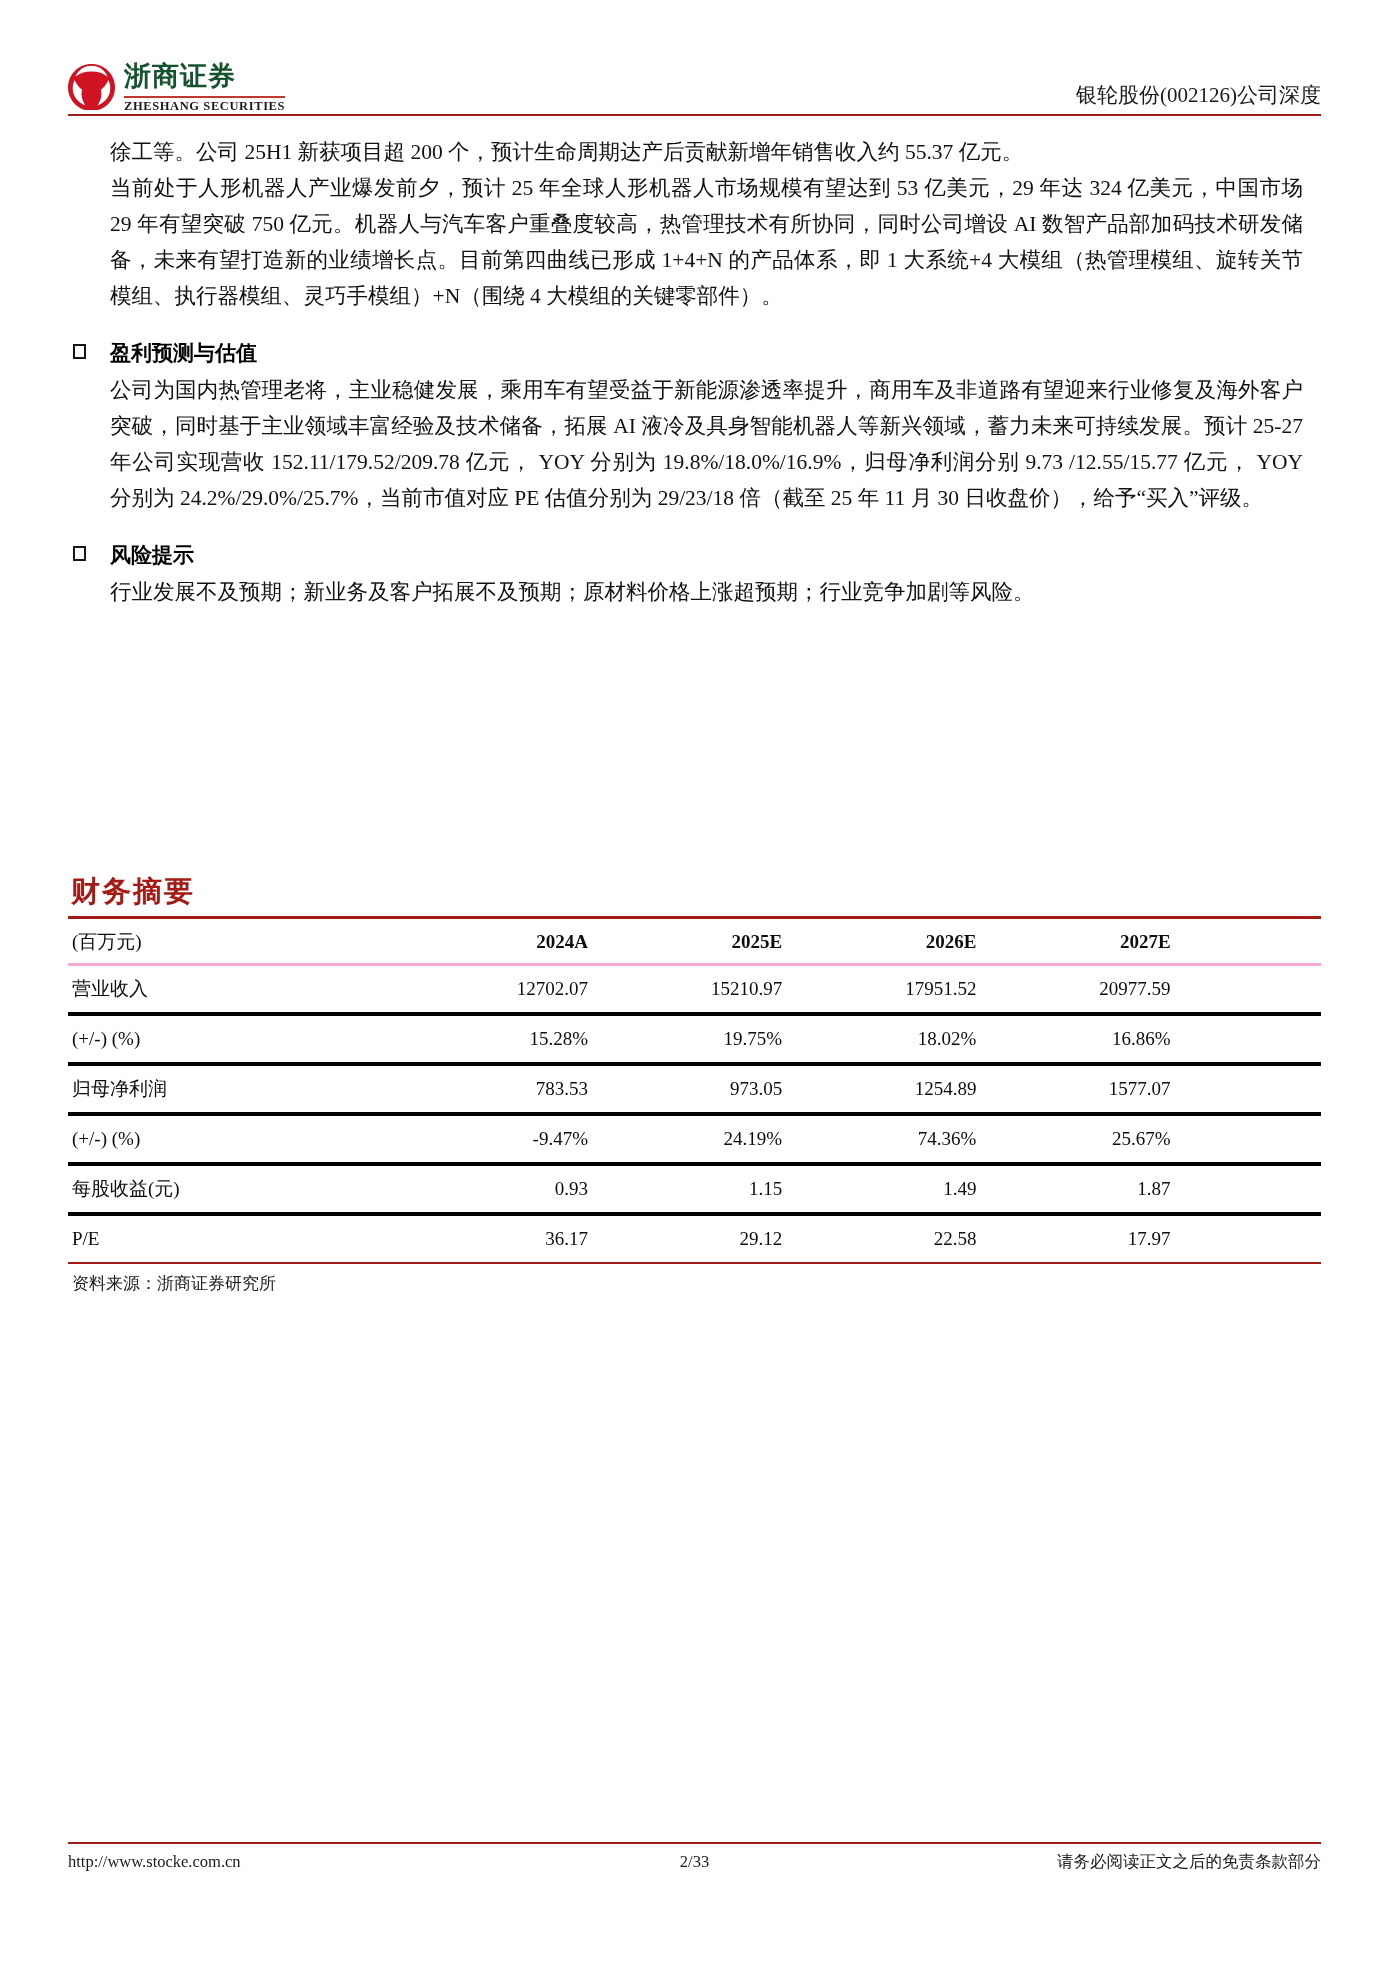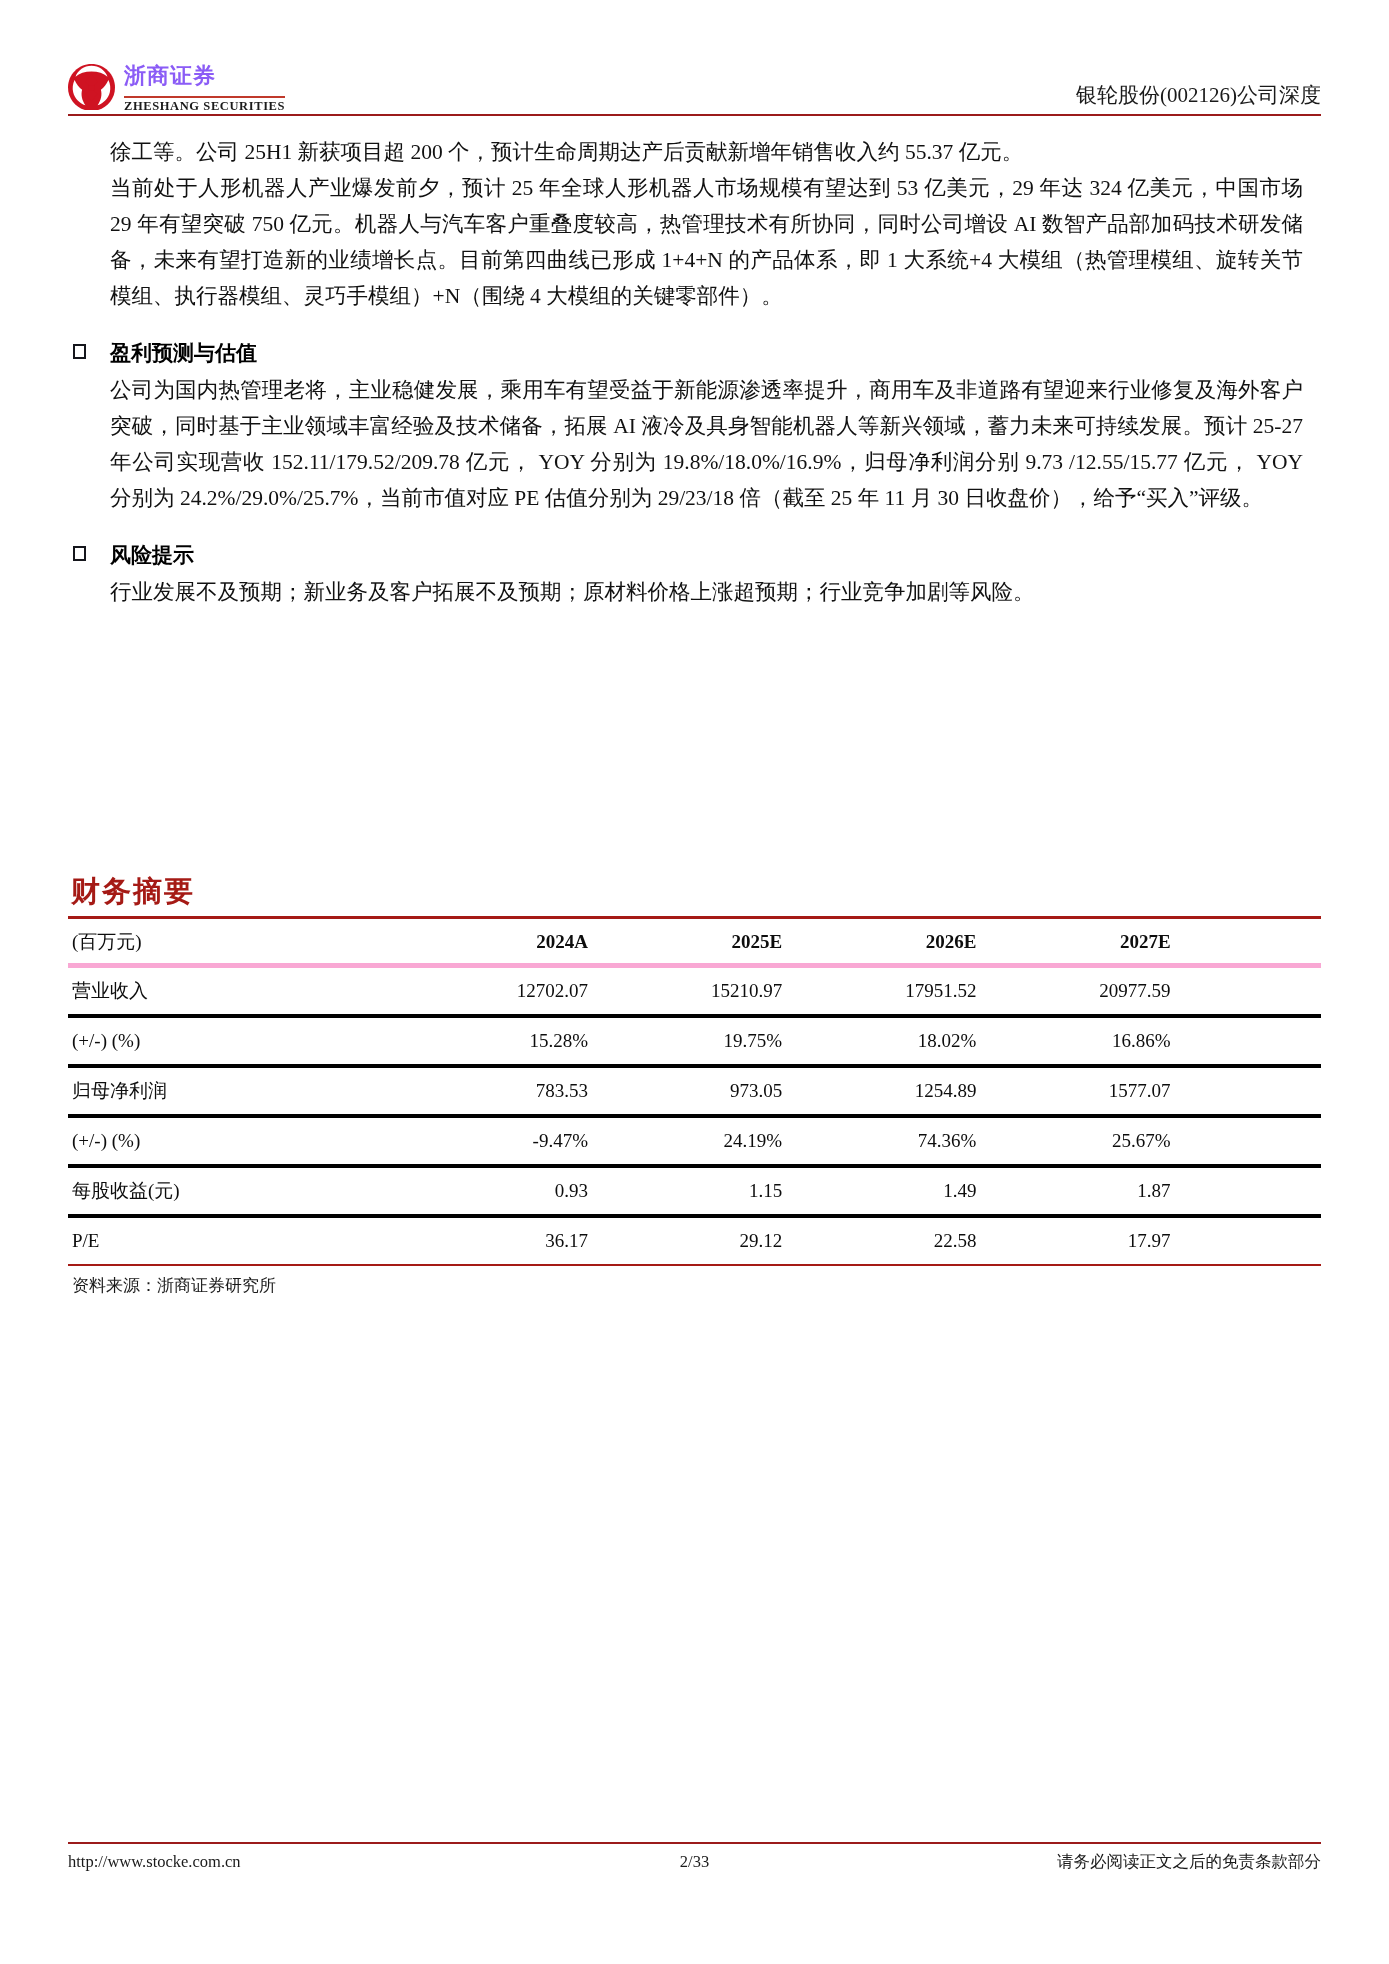--- a/index.html
+++ b/index.html
@@ -46,24 +46,24 @@
   }
   .logo-text-wrap {
     display: flex;
     flex-direction: column;
     justify-content: flex-end;
     margin-bottom: 3px;
   }
   .logo-cn {
     font-family: "DejaVu Sans", sans-serif;
     font-weight: bold;
-    font-size: 22px;
+    font-size: 27px;
     line-height: 36px;
     letter-spacing: 1px;
-    color: #8b5cf6;
+    color: #14532d;
     white-space: nowrap;
   }
   .logo-rule {
     height: 1.5px;
     background: #c0392b;
     margin: 2px 0 1.5px 0;
     width: 100%;
   }
   .logo-en {
     font-family: "Liberation Serif", serif;
@@ -163,21 +163,21 @@
   }
   table.fin th, table.fin td {
     font-size: 19px;
     line-height: 24px;
     padding: 11px 0 11px 0;
     color: #0d0d0d;
     font-weight: normal;
   }
   table.fin thead th {
     font-weight: bold;
-    border-bottom: 5px solid #f9a8d4;
+    border-bottom: 3px solid #f9a8d4;
     padding-bottom: 9px;
   }
   table.fin thead th.c0 {
     font-weight: normal;
     text-align: left;
     padding-left: 4px;
   }
   table.fin td.c0 {
     text-align: left;
     padding-left: 4px;

